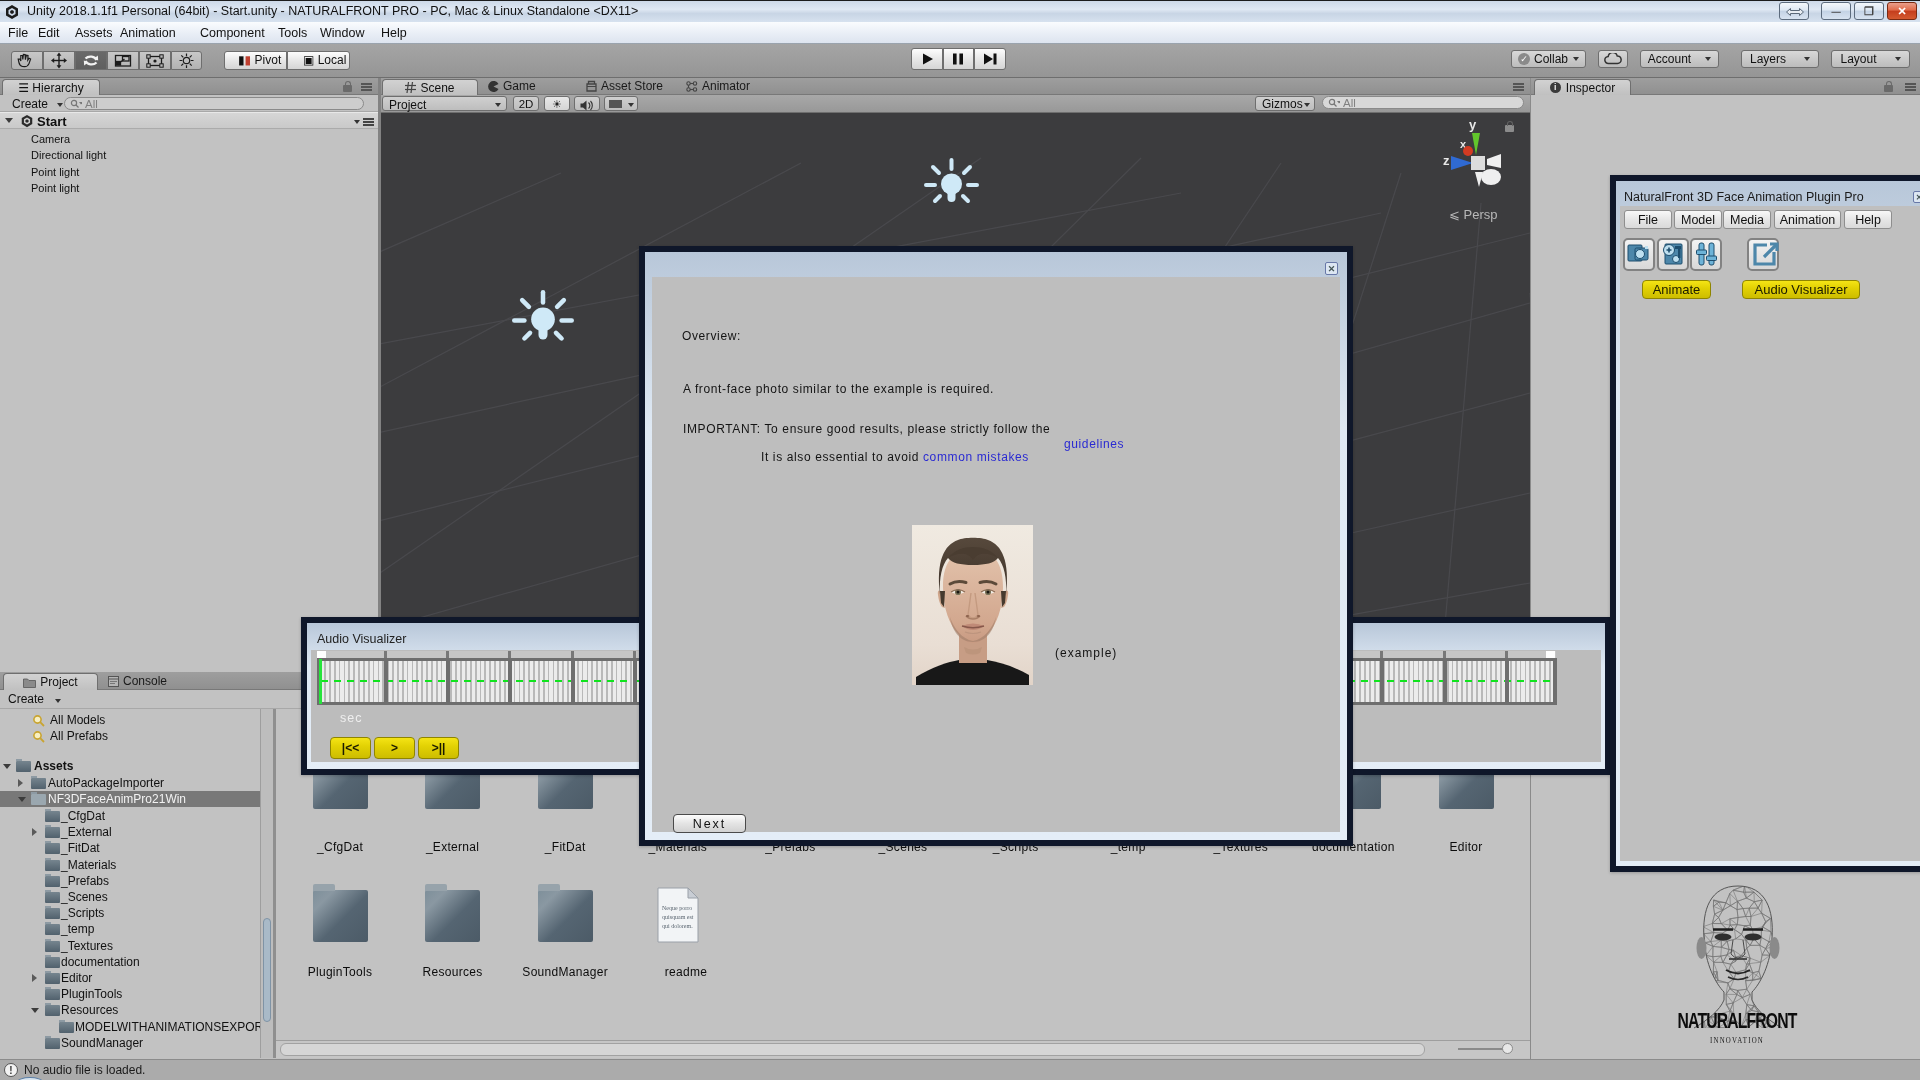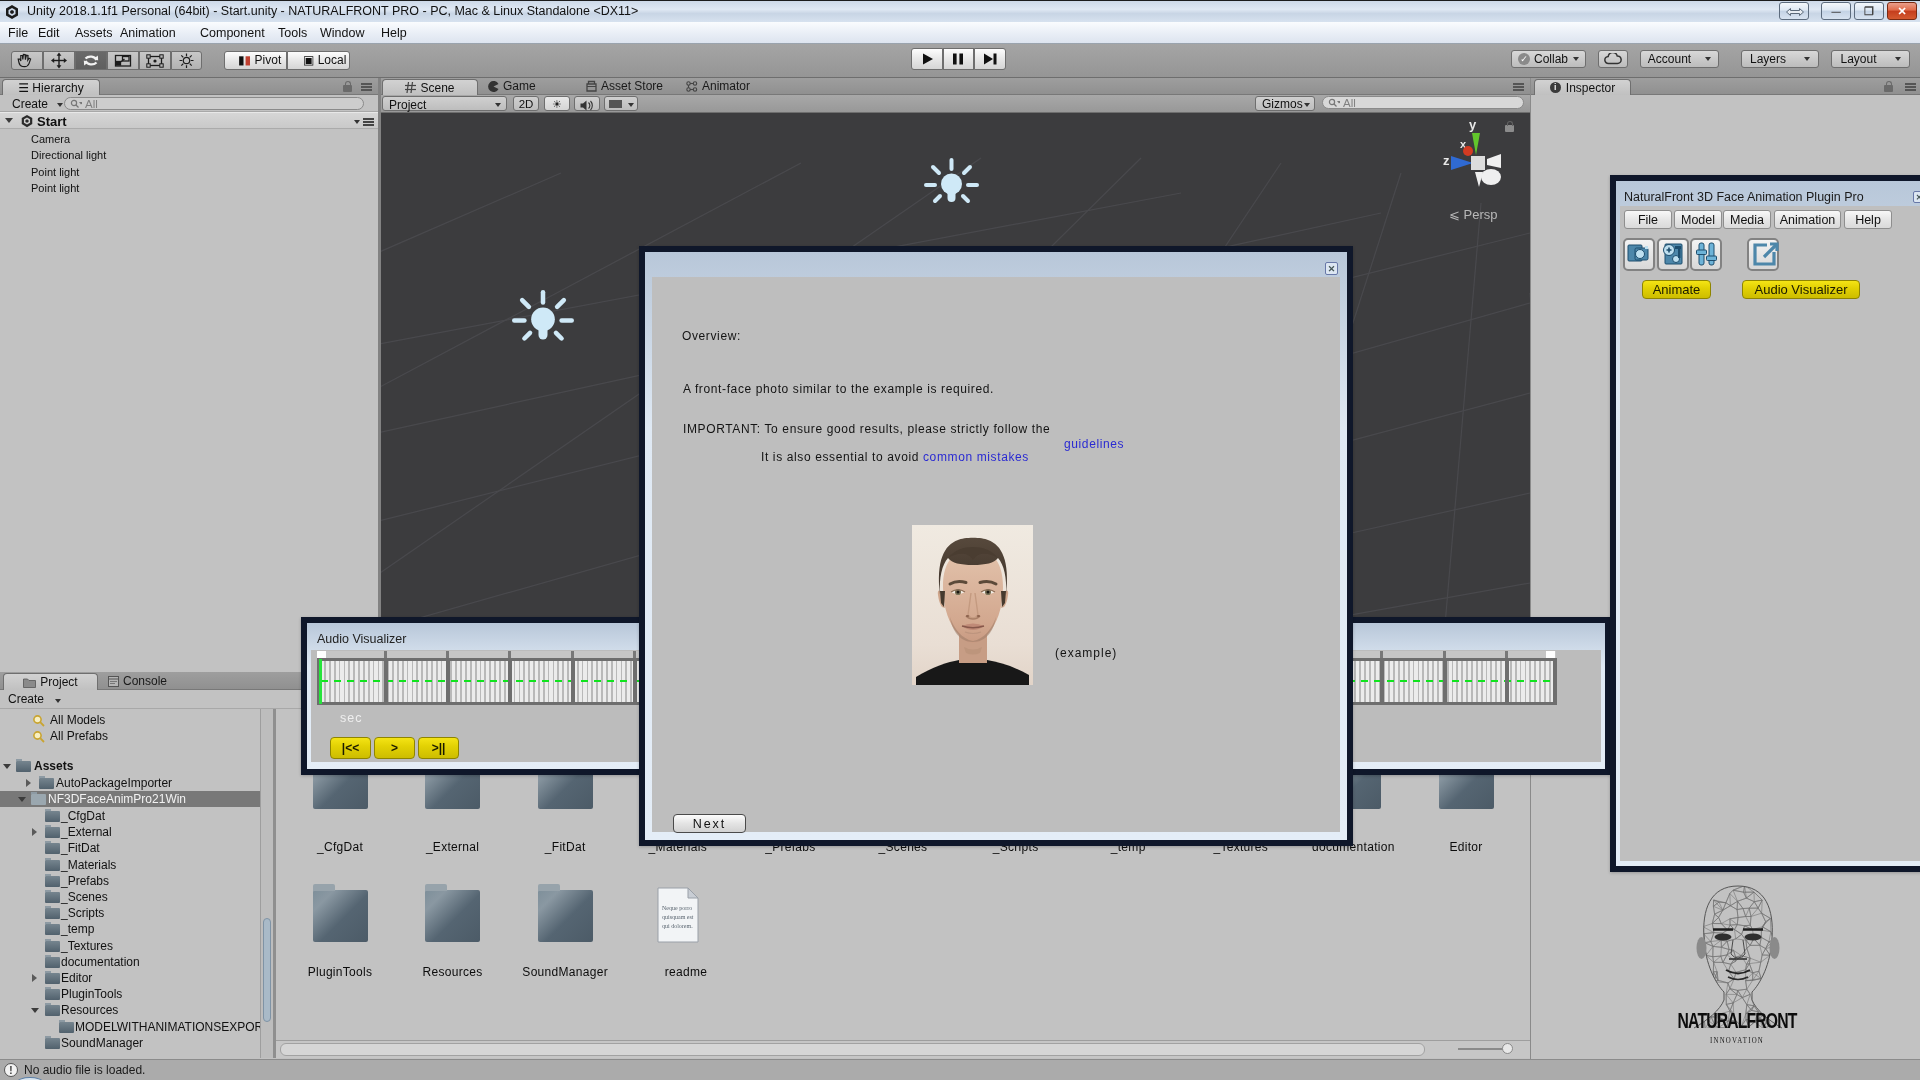--- a/index.html
+++ b/index.html
@@ -951,21 +951,21 @@
             <circle cx="5.5" cy="5.5" r="3.6" fill="#f7efc2" stroke="#c9a430" stroke-width="1.6"></circle>
             <line x1="8.2" y1="8.2" x2="12" y2="12" stroke="#c9a430" stroke-width="1.8"></line>
           </svg>
           <div style="position:absolute;left:50px;top:1px;">All Prefabs</div>
         </div>
         <div class="prow" style="left: 0px; top: 49px; width: 260px; height: 16px;">
           <div class="tri-d" style="left:3px;top:6px"></div>
           <div class="sfolder" style="left:16px;top:3px"></div>
           <div style="position:absolute;left:34px;top:1px;"><b>Assets</b></div>
         </div>
-        <div class="prow" style="left: 8px; top: 66px; width: 260px; height: 16px;">
+        <div class="prow" style="left: 0px; top: 66px; width: 260px; height: 16px;">
           <div class="tri-r" style="left:18px;top:4px"></div>
           <div class="sfolder" style="left:31px;top:3px"></div>
           <div style="position:absolute;left:48px;top:1px;">AutoPackageImporter</div>
         </div>
         <div class="prow" style="left: 0px; top: 82px; width: 260px; height: 16px; background: rgb(120, 120, 120); color: rgb(242, 242, 242);">
           <div class="tri-d" style="left:18px;top:6px"></div>
           <div class="sfolder" style="left:31px;top:3px;background:#9aa7af"></div>
           <div style="position:absolute;left:48px;top:1px;">NF3DFaceAnimPro21Win</div>
         </div>
         <div class="prow" style="left: 0px; top: 99px; width: 260px; height: 16px;">

